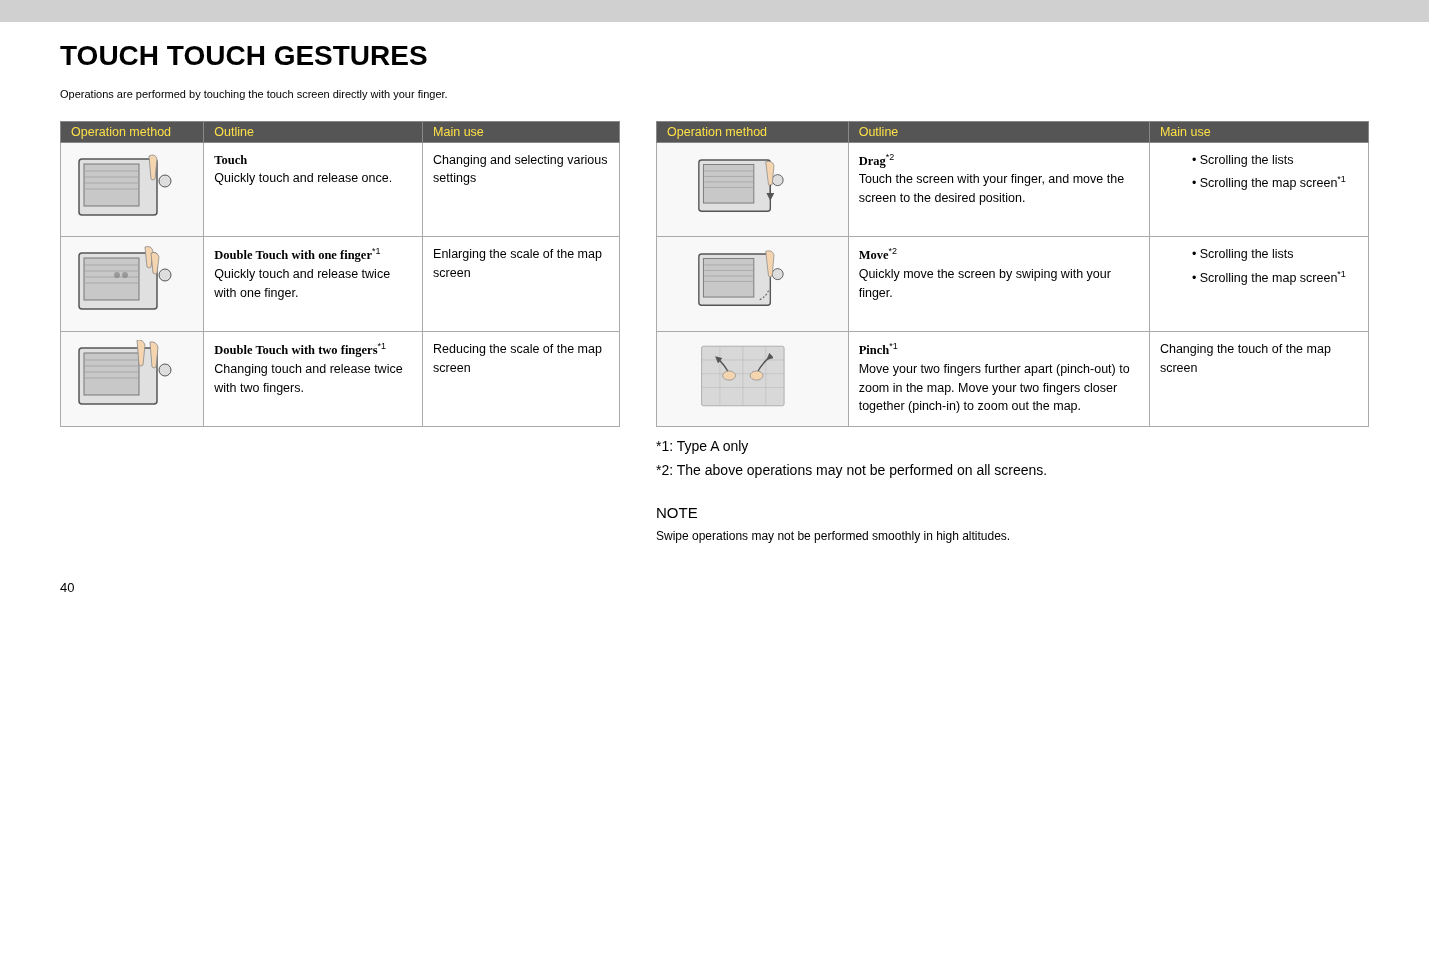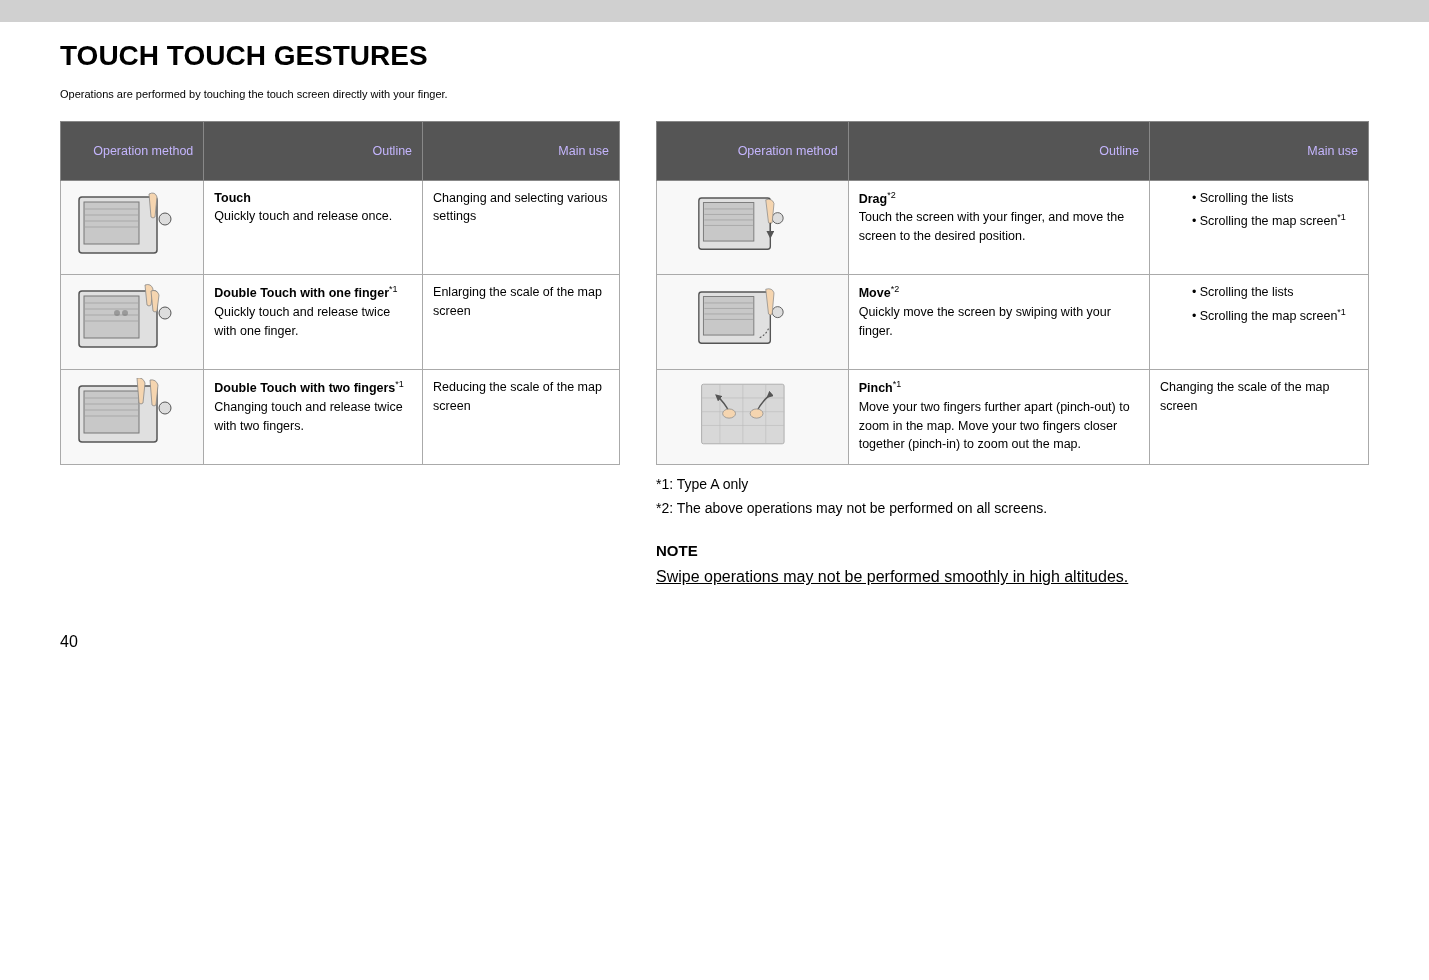--- a/index.html
+++ b/index.html
@@ -50,25 +50,25 @@
     .right-col {
       flex: 1;
     }
     
     table {
       border-collapse: collapse;
       width: 100%;
     }
     table th {
       background: #555;
-      color: #c4b5fd;
-      padding: 22px 10px;
+      color: #fde047;
+      padding: 3px 10px;
       font-size: 12.5px;
       font-weight: normal;
-      text-align: right;
+      text-align: left;
       border: 1px solid #888;
     }
     table td {
       border: 1px solid #aaa;
       padding: 8px 10px;
       vertical-align: top;
       font-size: 12.5px;
       line-height: 1.5;
     }
     table td.img-cell {
@@ -76,44 +76,43 @@
       vertical-align: middle;
       width: 130px;
       background: #f8f8f8;
     }
     table td.outline-cell {
       width: 200px;
     }
     table td.mainuse-cell {
       width: 180px;
     }
-    .bold { font-weight: bold; }
+    .bold { font-weight: bold; font-family: Liberation Serif, serif; }
     sup { font-size: 9px; }
     .footnotes {
       margin-top: 8px;
       font-size: 14px;
       line-height: 1.7;
     }
     .note-section {
       margin-top: 22px;
     }
     .note-title {
       font-size: 15px;
-      font-weight: bold;
+      font-weight: normal;
       margin-bottom: 6px;
     }
     .note-text {
-      font-size: 16px;
+      font-size: 12px;
       text-align: justify;
       line-height: 1.5;
-      text-decoration: underline;
     }
     .page-number {
-      margin-top: 44px;
-      font-size: 16px;
+      margin-top: 35px;
+      font-size: 13px;
     }
 
     
     .gesture-svg {
       width: 110px;
       height: 72px;
     }
 
     
     .right-table th, .right-table td {
@@ -340,21 +339,21 @@
                   <marker id="arrow3" markerWidth="5" markerHeight="5" refX="2" refY="2.5" orient="auto">
                     <path d="M5,0 L5,5 L0,2.5 z" fill="#555"></path>
                   </marker>
                 </defs>
               </svg>
             </td>
             <td class="outline-cell">
               <span class="bold">Pinch</span><sup>*1</sup><br>
               <span>Move your two fingers further apart (pinch-out) to zoom in the map. Move your two fingers closer together (pinch-in) to zoom out the map.</span>
             </td>
-            <td class="mainuse-cell">Changing the scale of the map screen</td>
+            <td class="mainuse-cell">Changing the touch of the map screen</td>
           </tr>
         </tbody>
       </table>
 
       <div class="footnotes">
         <div>*1:  Type A only</div>
         <div>*2:  The above operations may not be performed on all screens.</div>
       </div>
 
       <div class="note-section">

